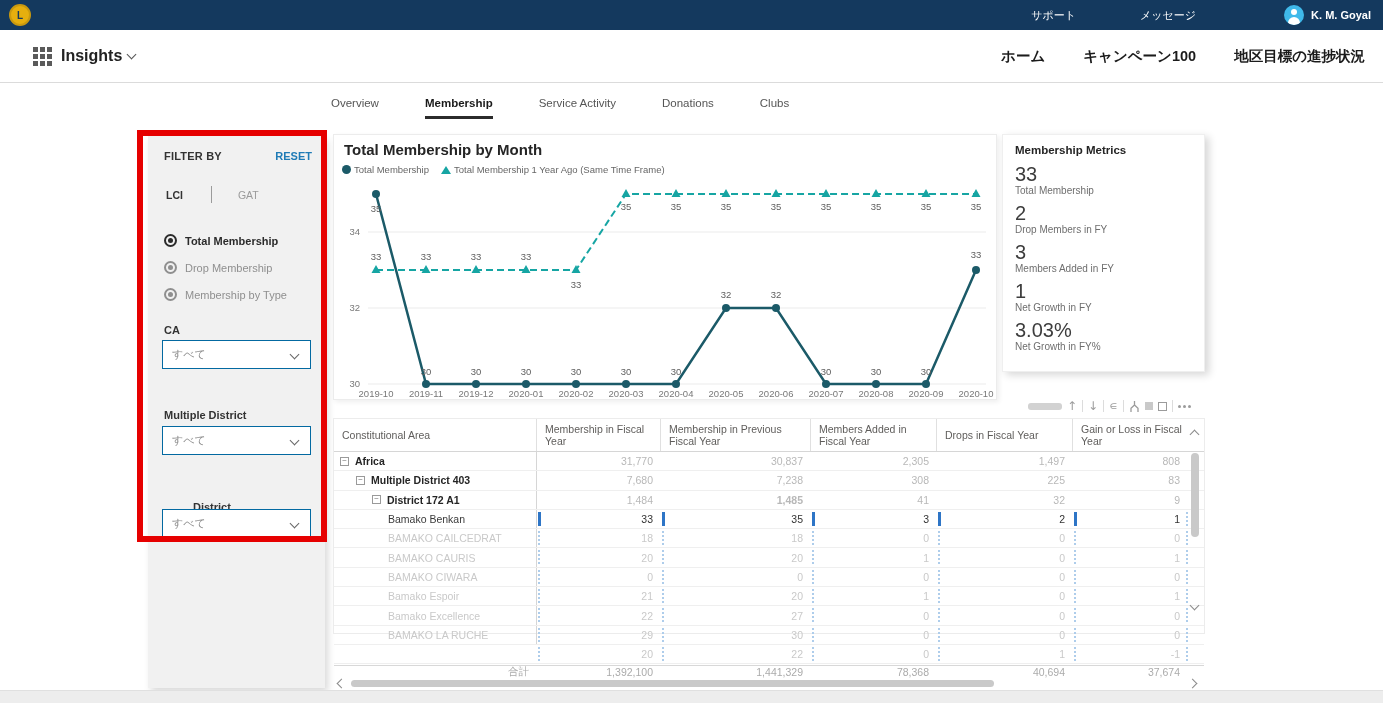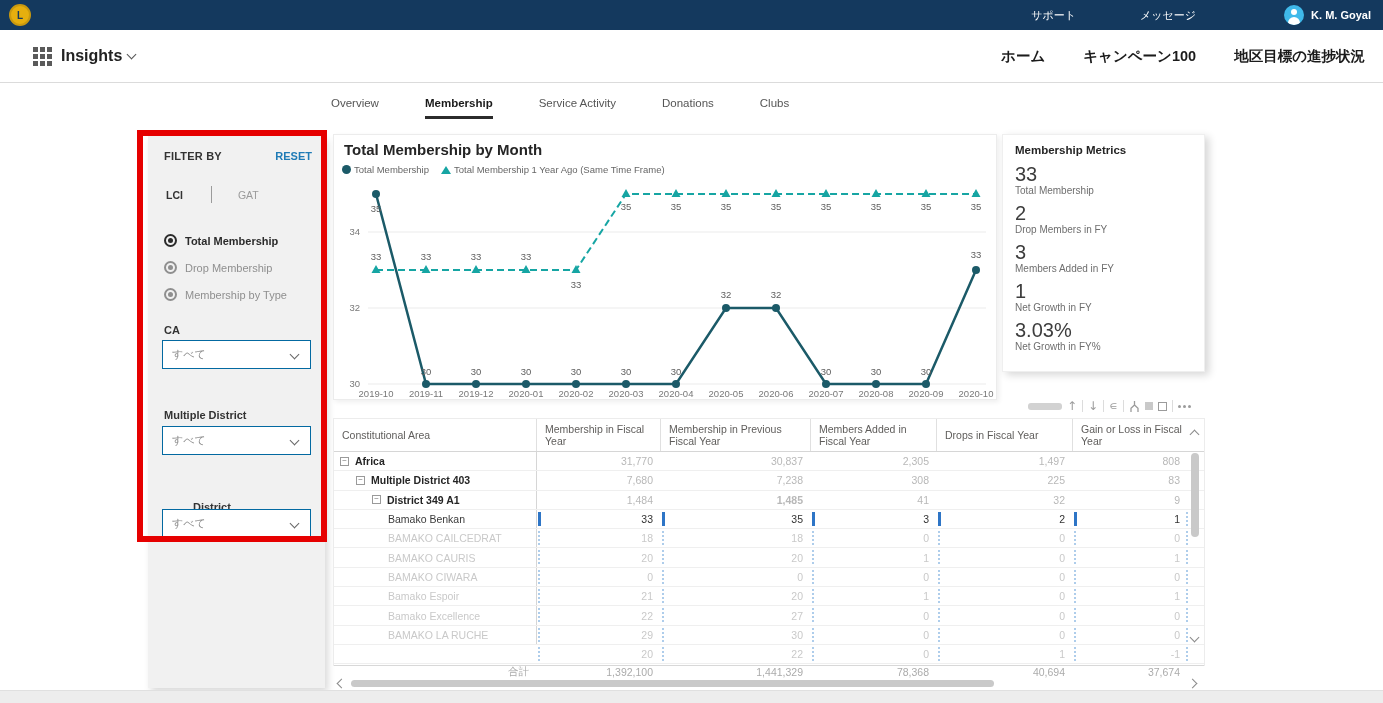--- a/index.html
+++ b/index.html
@@ -88,21 +88,21 @@
   .drill-toolbar{position:absolute;left:1028px;top:398px;height:16px;display:flex;align-items:center;gap:5px;color:#9B9B9B;z-index:3;}
   .tb-pill{width:34px;height:7px;background:#D2D2D2;border-radius:3px;}
   .tb-sep{width:1px;height:12px;background:#DCDCDC;}
   .tb-ic{font-size:12px;line-height:12px;cursor:pointer;font-family:"DejaVu Sans",sans-serif;}
   .tb-sq{width:8px;height:8px;background:#C9C9C9;cursor:pointer;}
   .focus-ic{width:9px;height:9px;border:1.5px solid #9B9B9B;box-sizing:border-box;cursor:pointer;}
   .more-ic{display:flex;gap:2px;cursor:pointer;}
   .more-ic i{width:3px;height:3px;border-radius:50%;background:#9B9B9B;}
 
   
-  .table-panel{position:absolute;left:333px;top:418px;width:872px;height:248px;background:#fff;
+  .table-panel{position:absolute;left:333px;top:418px;width:872px;height:216px;background:#fff;
     border:1px solid #ECECEC;box-sizing:border-box;font-size:10.5px;}
   .thead{display:flex;height:32px;border-bottom:1px solid #D6D6D6;color:#5F5D5B;align-items:stretch;}
   .th{display:flex;align-items:center;padding-left:8px;box-sizing:border-box;border-right:1px solid #E0E0E0;cursor:pointer;}
   .th:nth-child(1){width:203px;}
   .th:nth-child(2){width:124px;}
   .th:nth-child(3){width:150px;}
   .th:nth-child(4){width:126px;}
   .th:nth-child(5){width:136px;}
   .th:nth-child(6){width:115px;border-right:none;}
   .tbody{height:213px;overflow:hidden;}
@@ -377,21 +377,21 @@
           </div>
           <div class="td-num" style="width: 124px;">7,680</div>
           <div class="td-num" style="width: 150px;">7,238</div>
           <div class="td-num" style="width: 126px;">308</div>
           <div class="td-num" style="width: 136px;">225</div>
           <div class="td-num" style="width: 115px;">83</div>
         </div>
         <div class="tr group">
           <div class="td-name" style="padding-left: 38px;">
             <span class="expicon">−</span>
-            <span class="nm">District 349 A1</span>
+            <span class="nm">District 172 A1</span>
           </div>
           <div class="td-num" style="width: 124px;">1,484</div>
           <div class="td-num" style="width: 150px; font-weight: bold;">1,485</div>
           <div class="td-num" style="width: 126px;">41</div>
           <div class="td-num" style="width: 136px;">32</div>
           <div class="td-num" style="width: 115px;">9</div>
         </div>
         <div class="tr selected club">
           <div class="td-name" style="padding-left: 54px;">
             <span class="nm">Bamako Benkan</span>

